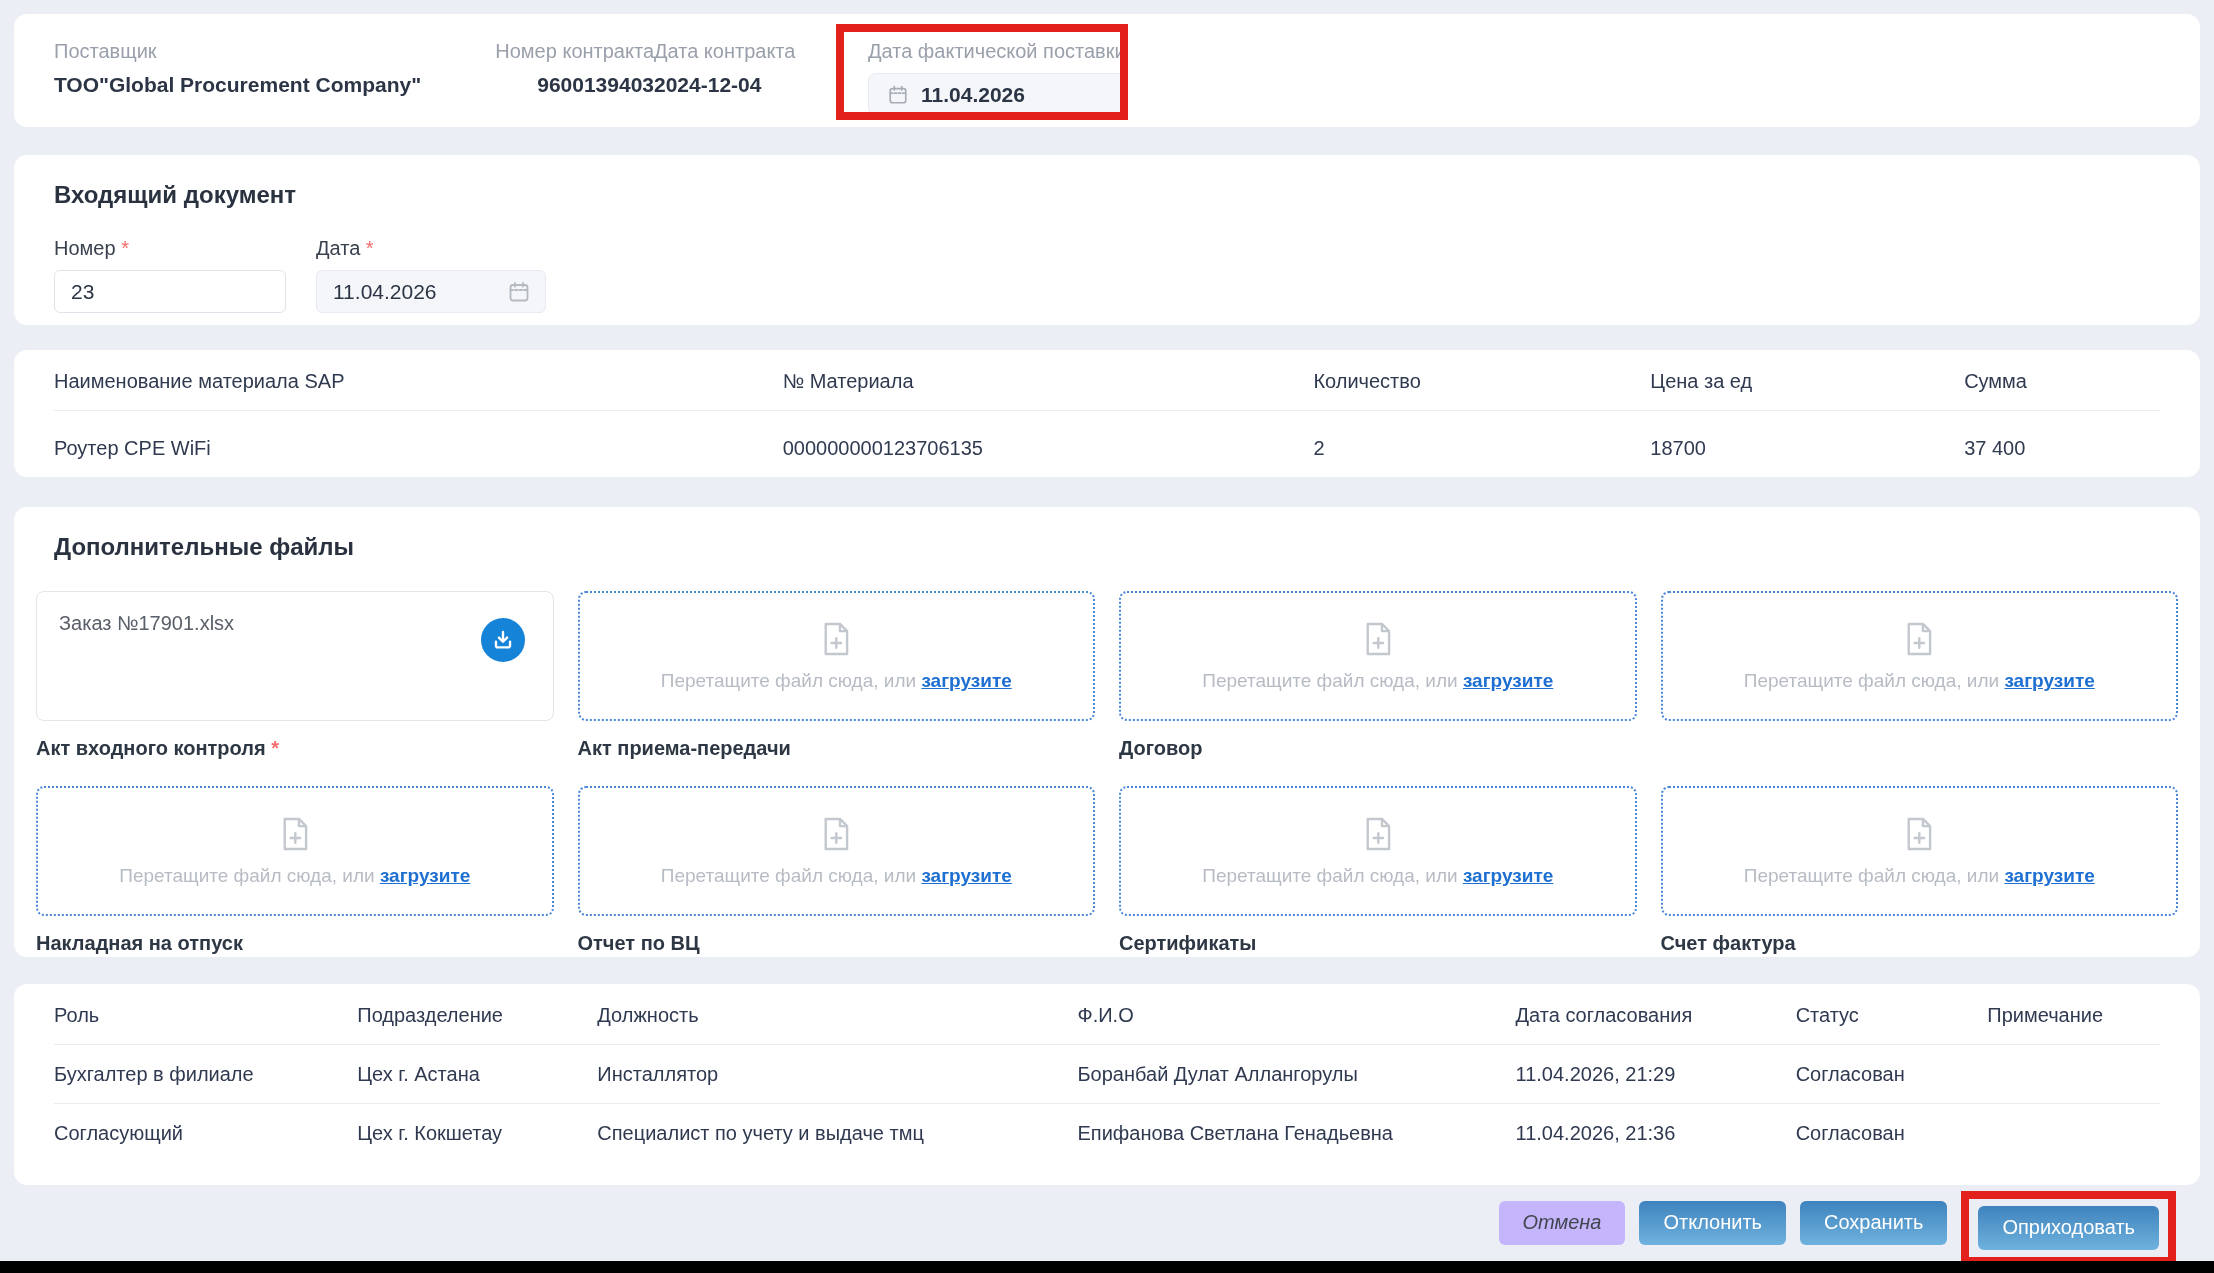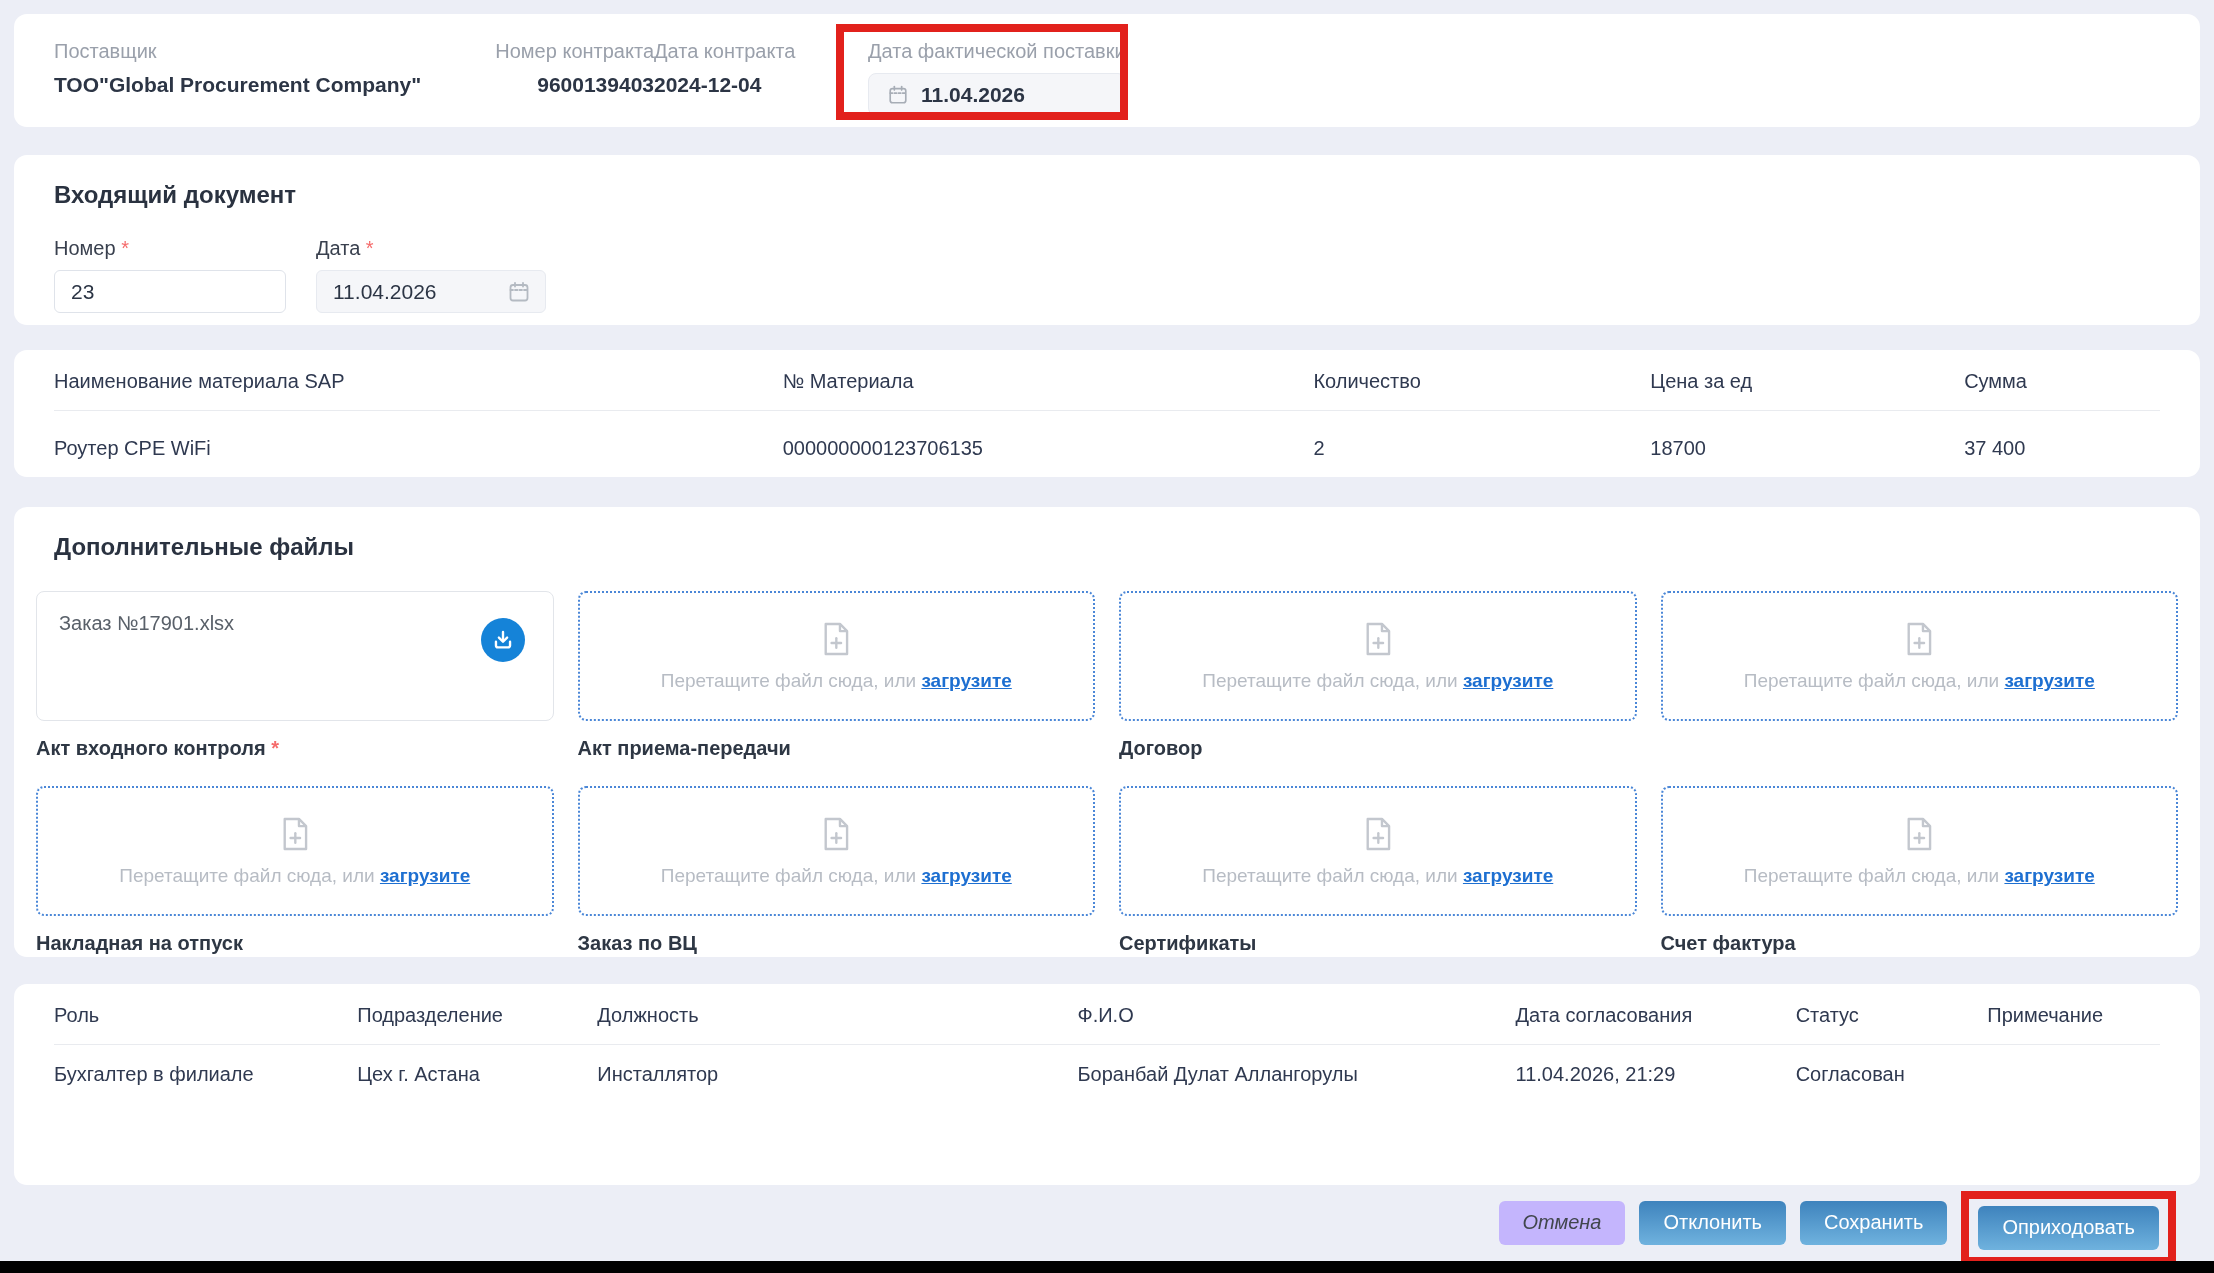--- a/index.html
+++ b/index.html
@@ -308,21 +308,21 @@
           <span style="display:flex;">
             <svg viewBox="0 0 24 24" width="38" height="38" fill="none" stroke="#c3c7ce" stroke-width="1.5" stroke-linejoin="round">
               <path d="M5.5 2.5 h9 L19 7 v14.5 H5.5 Z"></path>
                 <path d="M14.5 2.5 V7 H19"></path>
               <line x1="12.2" y1="11.5" x2="12.2" y2="17.5" stroke-linecap="round"></line>
                 <line x1="9.2" y1="14.5" x2="15.2" y2="14.5" stroke-linecap="round"></line>
             </svg>
           </span>
           <span class="dz-text"><span>Перетащите файл сюда, или</span> <a class="dz-link">загрузите</a></span>
         </div>
-        <div class="slot-label">Заказ по ВЦ</div>
+        <div class="slot-label">Отчет по ВЦ</div>
       </div>
 
       <div>
         <div class="file-box dropzone">
           <span style="display:flex;">
             <svg viewBox="0 0 24 24" width="38" height="38" fill="none" stroke="#c3c7ce" stroke-width="1.5" stroke-linejoin="round">
               <path d="M5.5 2.5 h9 L19 7 v14.5 H5.5 Z"></path>
                 <path d="M14.5 2.5 V7 H19"></path>
               <line x1="12.2" y1="11.5" x2="12.2" y2="17.5" stroke-linecap="round"></line>
                 <line x1="9.2" y1="14.5" x2="15.2" y2="14.5" stroke-linecap="round"></line>
@@ -376,20 +376,29 @@
       <tbody>
         <tr>
           <td>Бухгалтер в филиале</td>
           <td>Цех г. Астана</td>
           <td>Инсталлятор</td>
           <td>Боранбай Дулат Аллангорулы</td>
           <td>11.04.2026, 21:29</td>
           <td>Согласован</td>
           <td></td>
         </tr>
+        <tr>
+          <td>Согласующий</td>
+          <td>Цех г. Кокшетау</td>
+          <td>Специалист по учету и выдаче тмц</td>
+          <td>Епифанова Светлана Генадьевна</td>
+          <td>11.04.2026, 21:36</td>
+          <td>Согласован</td>
+          <td></td>
+        </tr>
       </tbody>
     </table>
   </div>
 
   <div class="footer">
     <button class="btn btn-cancel">Отмена</button>
     <button class="btn btn-blue">Отклонить</button>
     <button class="btn btn-blue">Сохранить</button>
     <div class="red-annotation-2">
       <button class="btn btn-blue">Оприходовать</button>

